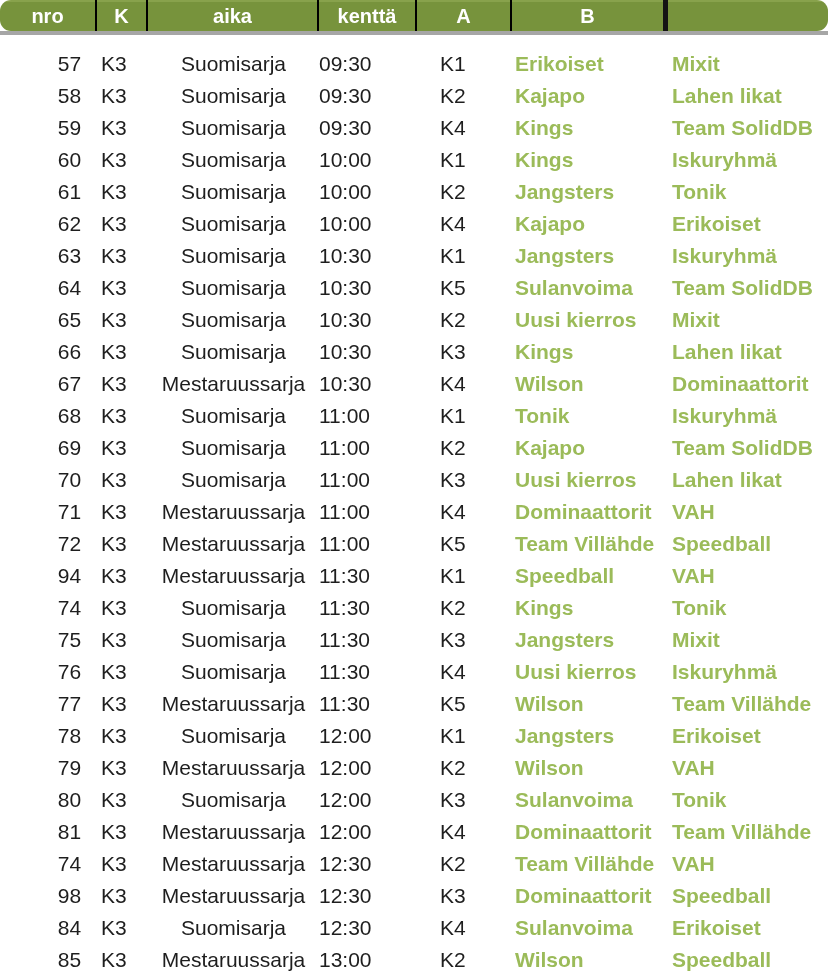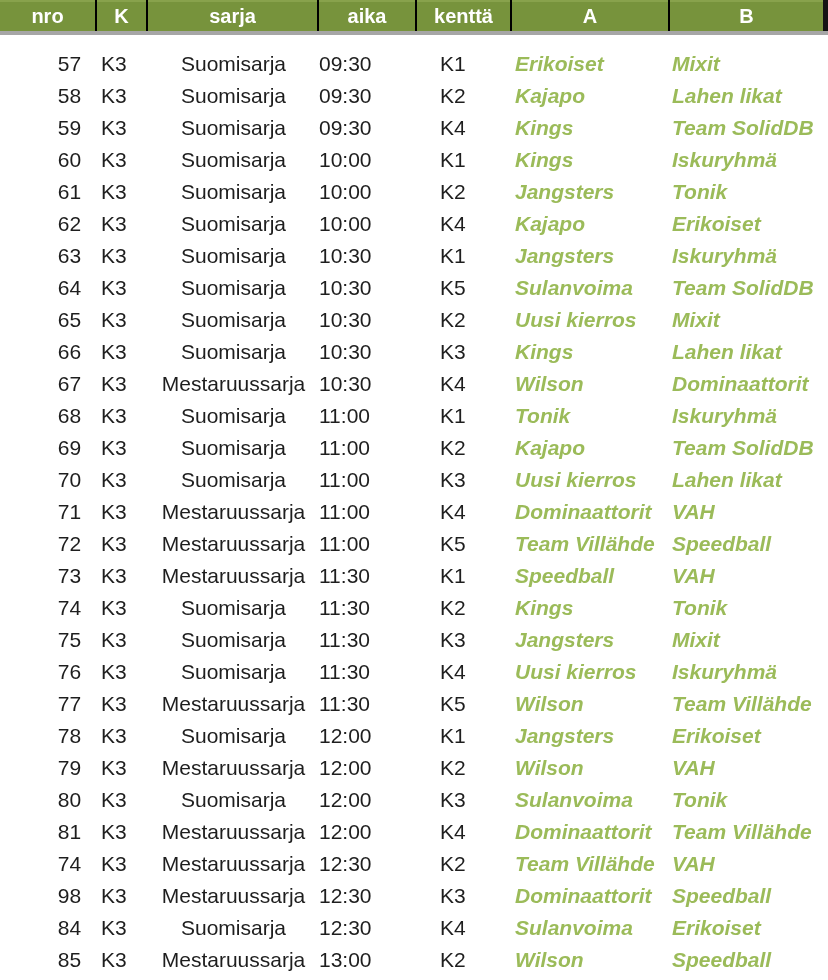--- a/index.html
+++ b/index.html
@@ -13,20 +13,21 @@
   }
   *{box-sizing:border-box;margin:0;padding:0;}
   html,body{width:828px;height:980px;background:#FFFFFF;overflow:hidden;}
   body{font-family:"Liberation Sans",sans-serif;}
   .table{width:828px;}
   .header-row{
     display:grid;
     grid-template-columns:95px 51px 171px 98px 95px 158px 160px;
     height:31px;
     background:linear-gradient(to bottom, var(--header-bg-light) 0, var(--header-bg-light) 2px, var(--header-bg) 2px);
+    border-radius:11px;
   }
   .header-cell{
     color:var(--header-text);
     font-weight:bold;
     font-size:20px;
     text-align:center;
     line-height:32px;
     overflow:hidden;
     white-space:nowrap;
   }
@@ -42,32 +43,31 @@
     font-size:21px;
     color:var(--body-text);
     background:#FFFFFF;
   }
   .cell{white-space:nowrap;overflow:hidden;}
   .c-nro{text-align:center;padding-left:44px;}
   .c-k{padding-left:6px;}
   .c-sarja{padding-left:4px;text-align:center;}
   .c-aika{padding-left:2px;}
   .c-kentta{padding-left:25px;}
-  .c-a,.c-b{font-weight:bold;color:var(--team-text);font-style:italic;}
+  .c-a,.c-b{font-weight:bold;color:var(--team-text);}
   .c-a{padding-left:5px;}
   .c-b{padding-left:4px;}
 </style>
 </head>
 <body>
 
 <div class="table">
   <div class="header-row">
       <div class="header-cell">nro</div>
       <div class="header-cell">K</div>
-      <div class="header-cell">sarja</div>
       <div class="header-cell">aika</div>
       <div class="header-cell">kenttä</div>
       <div class="header-cell">A</div>
       <div class="header-cell">B</div>
     </div>
   <div class="header-shadow"></div>
   <div class="table-body">
       <div class="row">
         <div class="cell c-nro">57</div>
         <div class="cell c-k">K3</div>
@@ -206,21 +206,21 @@
       <div class="row">
         <div class="cell c-nro">72</div>
         <div class="cell c-k">K3</div>
         <div class="cell c-sarja">Mestaruussarja</div>
         <div class="cell c-aika">11:00</div>
         <div class="cell c-kentta">K5</div>
         <div class="cell c-a">Team Villähde</div>
         <div class="cell c-b">Speedball</div>
       </div>
       <div class="row">
-        <div class="cell c-nro">73</div>
+        <div class="cell c-nro">94</div>
         <div class="cell c-k">K3</div>
         <div class="cell c-sarja">Mestaruussarja</div>
         <div class="cell c-aika">11:30</div>
         <div class="cell c-kentta">K1</div>
         <div class="cell c-a">Speedball</div>
         <div class="cell c-b">VAH</div>
       </div>
       <div class="row">
         <div class="cell c-nro">74</div>
         <div class="cell c-k">K3</div>

